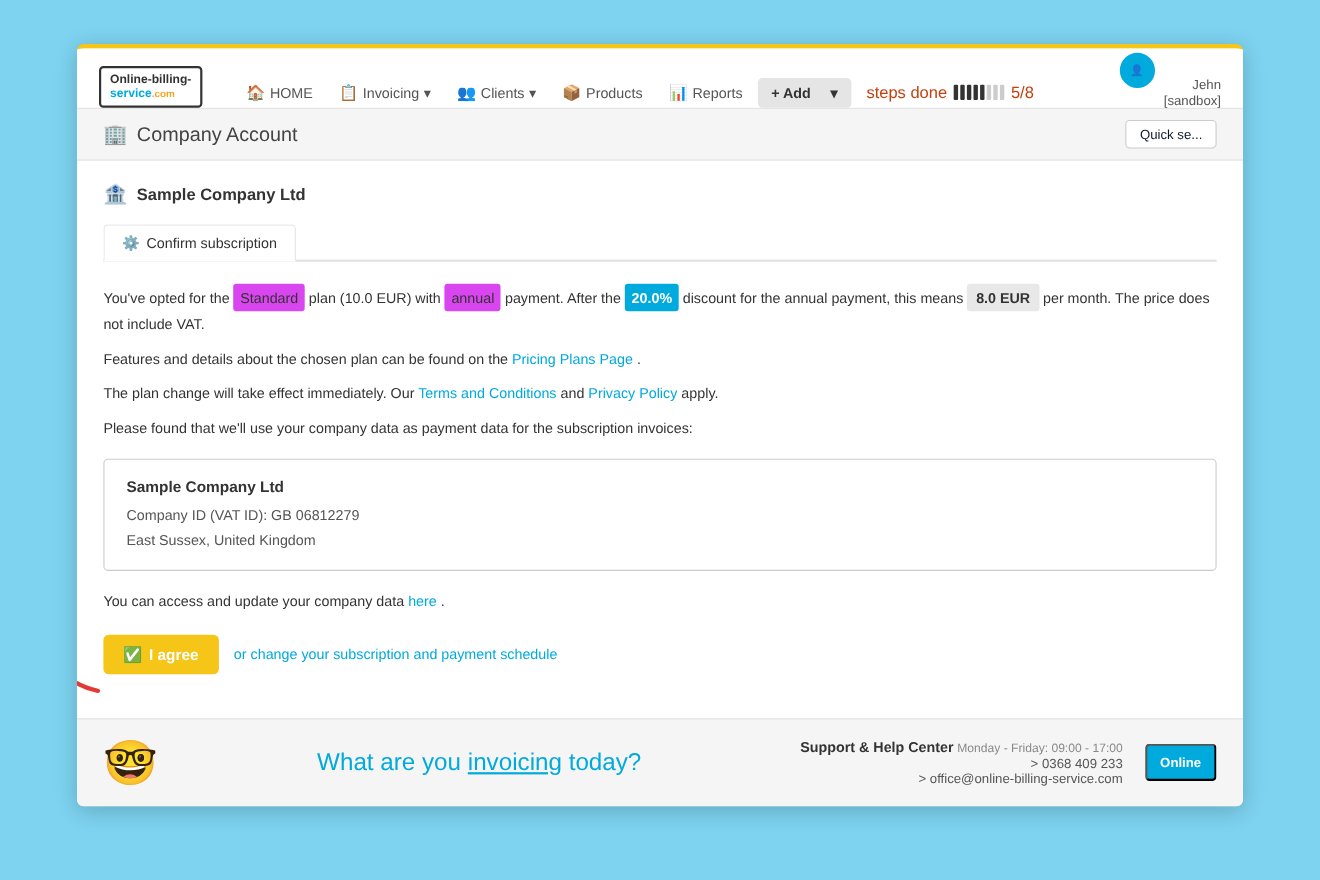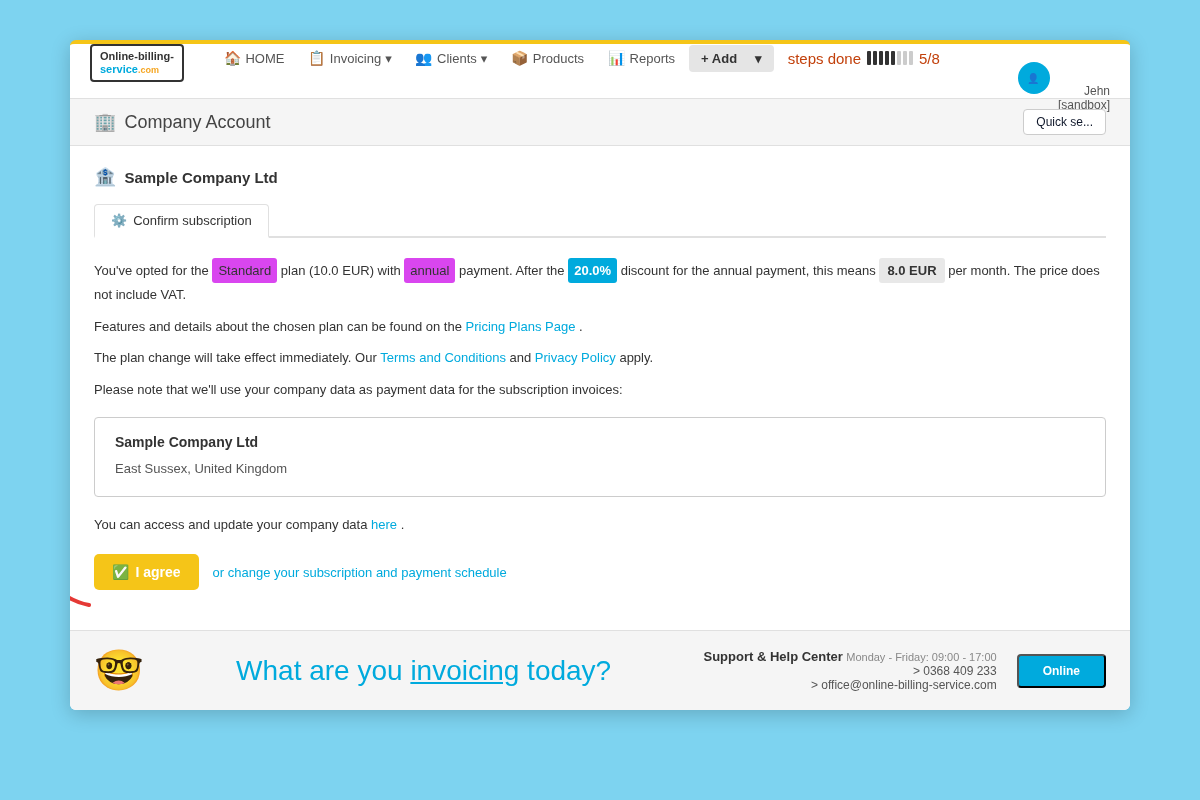--- a/index.html
+++ b/index.html
@@ -21,21 +21,21 @@
       box-shadow: 0 4px 20px rgba(0,0,0,0.2);
       overflow: hidden;
       border-top: 4px solid #f5c518;
     }
     
     .navbar {
       background: #fff;
       border-bottom: 1px solid #e0e0e0;
       padding: 0 20px;
       display: flex;
-      align-items: flex-start;
+      align-items: flex-end;
       height: 55px;
       gap: 10px;
     }
     .logo-box {
       border: 2px solid #333;
       border-radius: 4px;
       padding: 4px 8px;
       font-size: 11px;
       font-weight: bold;
       line-height: 1.2;
@@ -241,38 +241,38 @@
       padding: 16px 24px;
       display: flex;
       align-items: center;
       gap: 20px;
       margin-top: 20px;
     }
     .footer-mascot {
       font-size: 40px;
     }
     .footer-tagline {
-      font-size: 28px;
+      font-size: 22px;
       color: #00aadd;
       font-family: 'Comic Sans MS', cursive, sans-serif;
       flex: 1;
       text-align: center;
     }
     .footer-tagline .underline { text-decoration: underline; }
     .footer-support {
       font-size: 12px;
       color: #555;
       text-align: right;
     }
     .footer-support .support-title { font-weight: bold; font-size: 13px; color: #333; }
     .footer-support .support-hours { font-size: 11px; color: #888; }
     .footer-online-btn {
       background: #00aadd;
       color: #fff;
-      padding: 8px 24px;
+      padding: 8px 12px;
       border-radius: 4px;
       font-size: 12px;
       font-weight: bold;
       cursor: pointer;
     }
     .cursor-hand { cursor: pointer; }
   </style>
 </head>
 <body>
 
@@ -384,25 +384,26 @@
       <span>The plan change will take effect immediately. Our</span>
       <a class="link-blue">Terms and Conditions</a>
       <span> </span>
       <span>and</span>
       <span> </span>
       <a class="link-blue">Privacy Policy</a>
       <span> </span>
       <span>apply.</span>
     </p>
 
-    <p class="main-text">Please note that we'll use your company data as payment data for the subscription invoices:</p>
+    <p class="main-text">Please found that we'll use your company data as payment data for the subscription invoices:</p>
 
     
     <div class="company-card">
       <div class="company-name">Sample Company Ltd</div>
+      <div class="company-detail">Company ID (VAT ID): GB 06812279</div>
       <div class="company-detail">East Sussex, United Kingdom</div>
     </div>
 
     
     <p class="main-text">
       <span>You can access and update your company data</span>
       <a class="link-blue">here</a>
       <span>.</span>
     </p>
 

